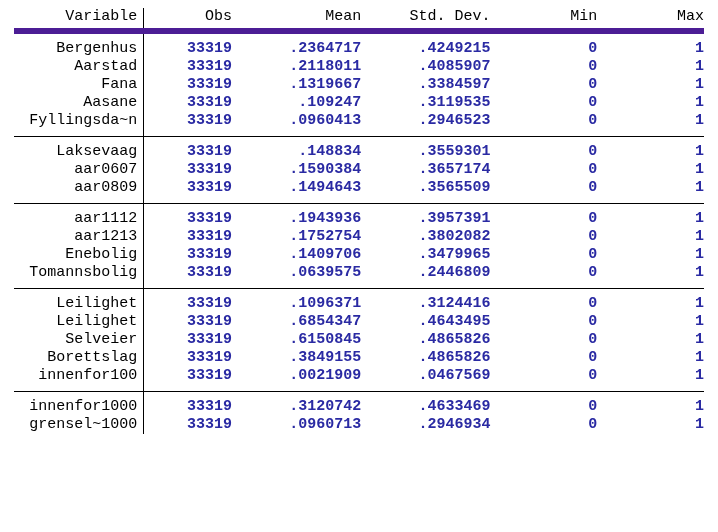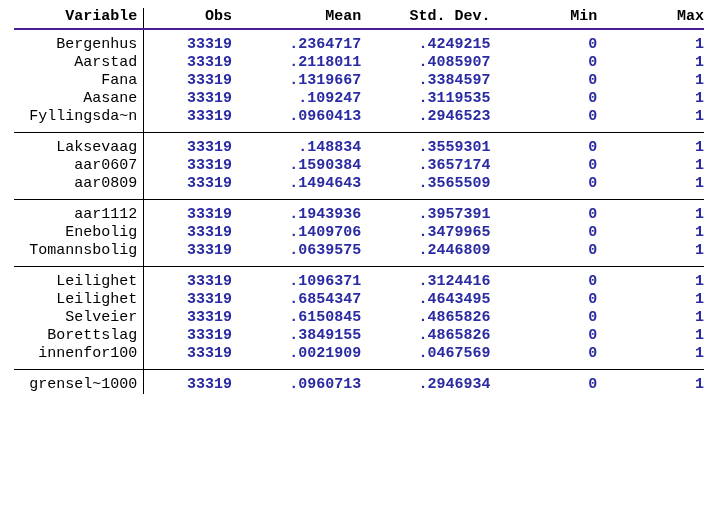--- a/index.html
+++ b/index.html
@@ -18,24 +18,23 @@
   }
   table {
     border-collapse: collapse;
     width: 100%;
   }
   th, td {
     padding: 0;
     font-weight: normal;
   }
   tr.head th {
-    border-bottom: 2px solid #4c1d95;
+    border-bottom: 6px solid #4c1d95;
     padding-bottom: 2px;
     vertical-align: bottom;
-    font-weight: bold;
   }
   th:first-child, td:first-child {
     text-align: right;
     border-right: 1px solid #000;
     padding-right: 6px;
     width: 120px;
   }
   td.num, th.num {
     text-align: right;
   }
@@ -172,20 +171,28 @@
         </tr>
         <tr>
           <td>aar1112</td>
           <td class="num bold">33319</td>
           <td class="num bold">.1943936</td>
           <td class="num bold">.3957391</td>
           <td class="num bold">0</td>
           <td class="num bold">1</td>
         </tr>
         <tr>
+          <td>aar1213</td>
+          <td class="num bold">33319</td>
+          <td class="num bold">.1752754</td>
+          <td class="num bold">.3802082</td>
+          <td class="num bold">0</td>
+          <td class="num bold">1</td>
+        </tr>
+        <tr>
           <td>Enebolig</td>
           <td class="num bold">33319</td>
           <td class="num bold">.1409706</td>
           <td class="num bold">.3479965</td>
           <td class="num bold">0</td>
           <td class="num bold">1</td>
         </tr>
         <tr>
           <td>Tomannsbolig</td>
           <td class="num bold">33319</td>
@@ -242,20 +249,28 @@
           <td class="num bold">0</td>
           <td class="num bold">1</td>
         </tr>
         <tr class="sep">
           <td></td>
           <td colspan="5"></td>
         </tr>
         <tr class="pad">
           <td></td>
           <td colspan="5"></td>
+        </tr>
+        <tr>
+          <td>innenfor1000</td>
+          <td class="num bold">33319</td>
+          <td class="num bold">.3120742</td>
+          <td class="num bold">.4633469</td>
+          <td class="num bold">0</td>
+          <td class="num bold">1</td>
         </tr>
         <tr>
           <td>grensel~1000</td>
           <td class="num bold">33319</td>
           <td class="num bold">.0960713</td>
           <td class="num bold">.2946934</td>
           <td class="num bold">0</td>
           <td class="num bold">1</td>
         </tr>
       </tbody>

